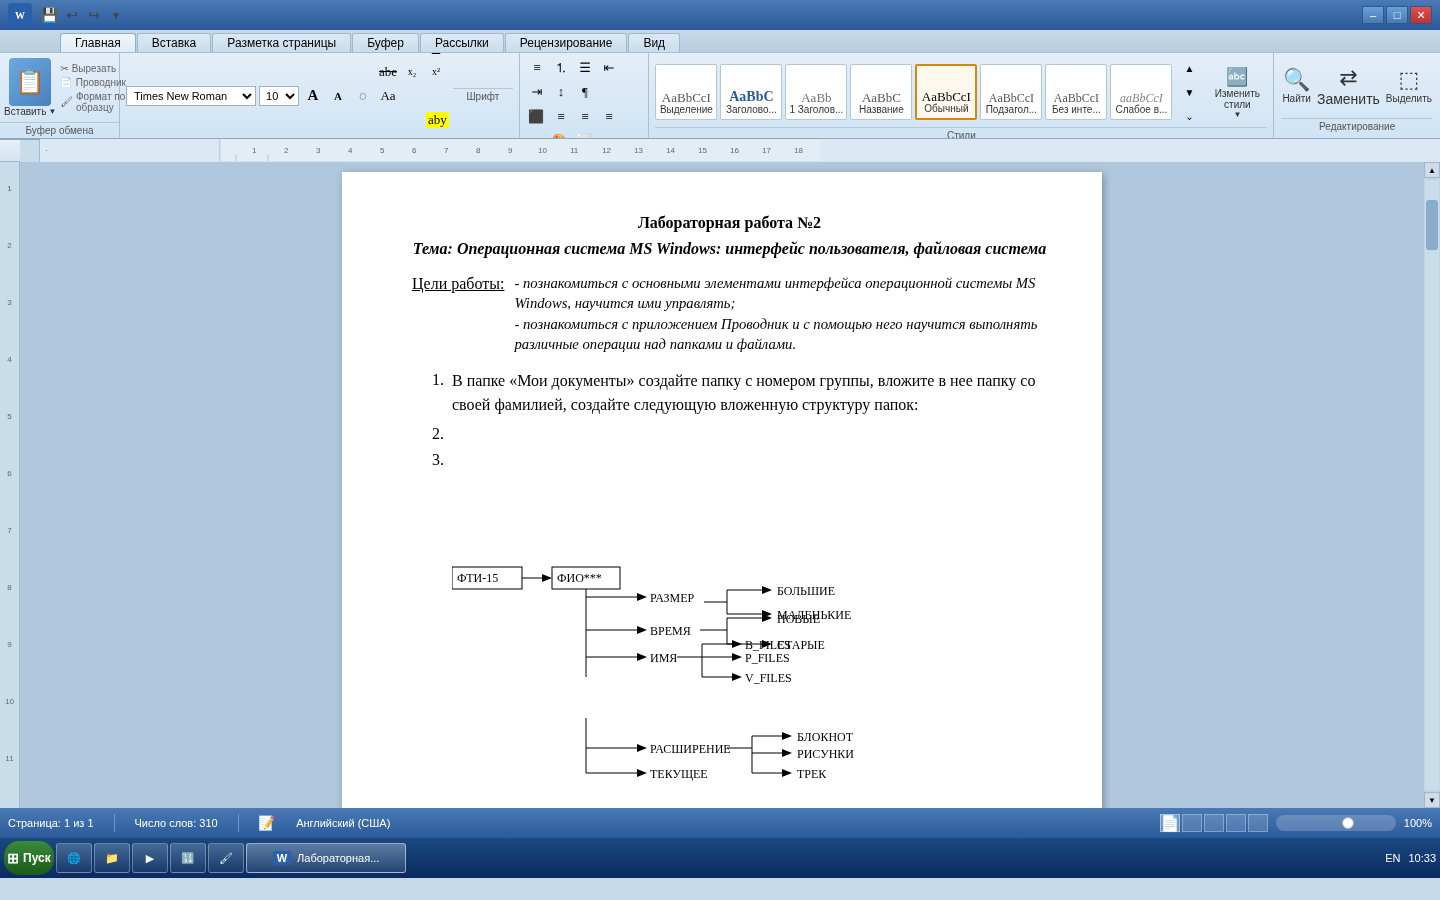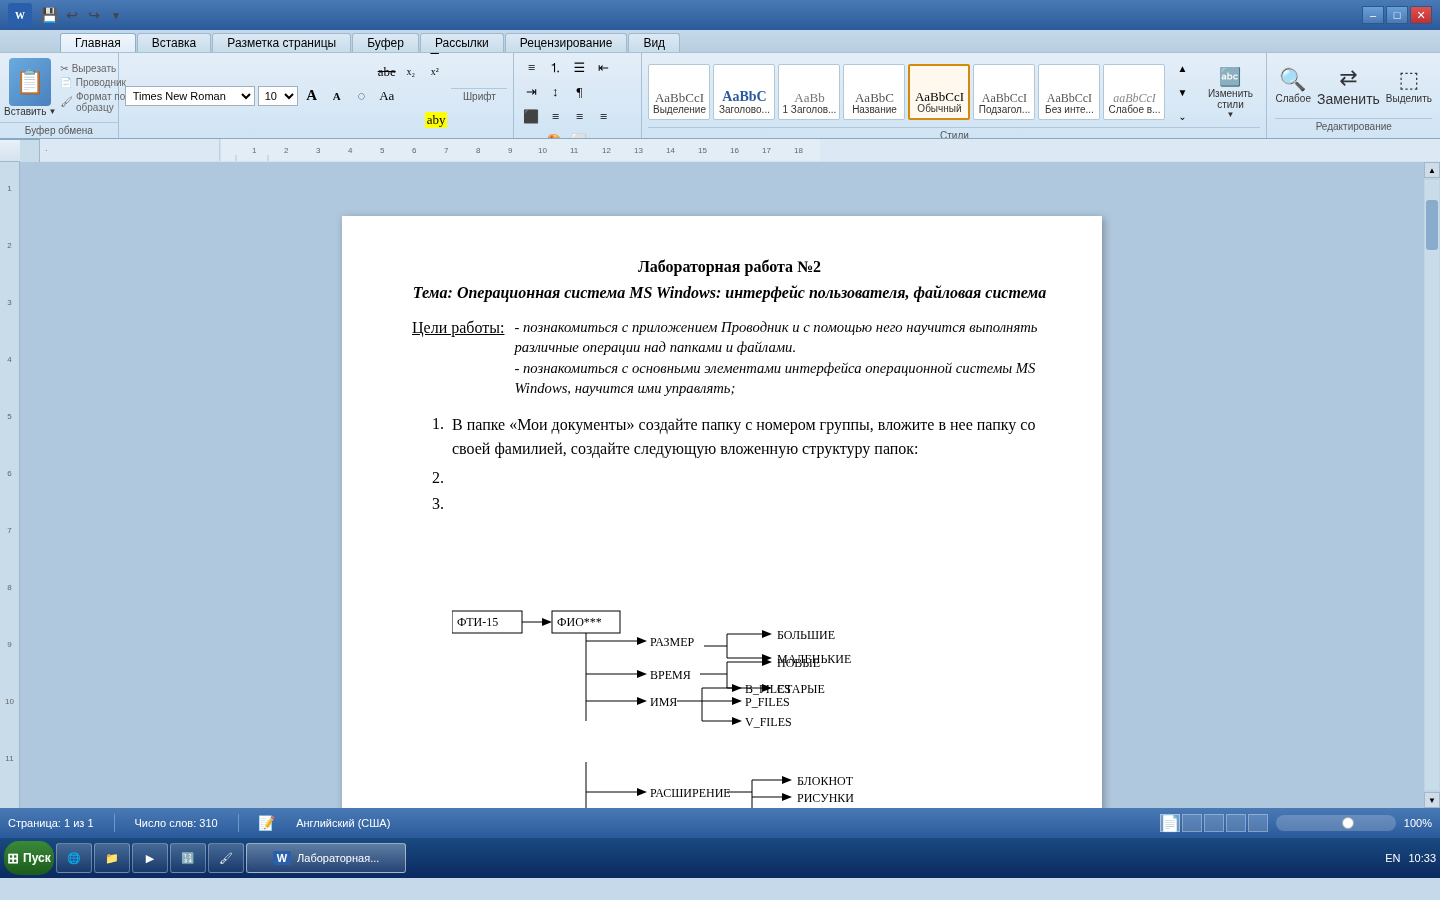--- a/index.html
+++ b/index.html
@@ -385,21 +385,21 @@
         </div>
       </div>
     </div>
     <div class="group-label">Стили</div>
   </div>
 
   <div class="editing-group-container">
     <div style="display:flex;gap:6px;flex:1;align-items:center;">
       <div class="edit-big-btn">
         <div class="edit-big-icon">🔍</div>
-        <div style="font-size:10px;font-family:Arial;">Слабое</div>
+        <div style="font-size:10px;font-family:Arial;">Найти</div>
       </div>
       <div class="edit-big-btn">
         <div class="edit-big-icon">⇄</div>
         <div style="font-size:14px;font-family:Arial;">Заменить</div>
       </div>
       <div class="edit-big-btn">
         <div class="edit-big-icon">⬚</div>
         <div style="font-size:10px;font-family:Arial;">Выделить</div>
       </div>
     </div>
@@ -455,36 +455,36 @@
     <div style="height:57px;display:flex;align-items:flex-start;justify-content:center;padding-top:2px;font-size:8px;">5</div>
     <div style="height:57px;display:flex;align-items:flex-start;justify-content:center;padding-top:2px;font-size:8px;">6</div>
     <div style="height:57px;display:flex;align-items:flex-start;justify-content:center;padding-top:2px;font-size:8px;">7</div>
     <div style="height:57px;display:flex;align-items:flex-start;justify-content:center;padding-top:2px;font-size:8px;">8</div>
     <div style="height:57px;display:flex;align-items:flex-start;justify-content:center;padding-top:2px;font-size:8px;">9</div>
     <div style="height:57px;display:flex;align-items:flex-start;justify-content:center;padding-top:2px;font-size:8px;">10</div>
     <div style="height:57px;display:flex;align-items:flex-start;justify-content:center;padding-top:2px;font-size:8px;">11</div>
 
   </div>
 
-  <div style="display:flex;flex-direction:column;flex:1;overflow:hidden;margin-top:44px;">
+  <div style="display:flex;flex-direction:column;flex:1;overflow:hidden;">
 
     <div style="flex:1;overflow-y:auto;overflow-x:hidden;padding:10px 20px;background:#b0c8dd;">
 
       <div id="page">
 
         <p class="doc-title">Лабораторная работа №2</p>
 
         <p style="text-align:center;font-weight:bold;font-style:italic;font-size:12pt;margin-bottom:12px;"><span>Тема: Операционная система MS Windows: интерфейс пользователя, файловая система</span></p>
 
         <div style="margin-bottom:14px;display:flex;flex-direction:column;align-items:center;">
           <div style="display:flex;gap:10px;">
             <span style="text-decoration:underline;font-size:12pt;white-space:nowrap;">Цели работы:</span>
             <div style="display:flex;flex-direction:column;">
+              <span style="font-style:italic;font-size:11pt;">- познакомиться с основными элементами интерфейса операционной системы MS Windows, научится ими управлять;</span>
               <span style="font-style:italic;font-size:11pt;">- познакомиться с приложением Проводник и с помощью него научится выполнять различные операции над папками и файлами.</span>
-              <span style="font-style:italic;font-size:11pt;">- познакомиться с основными элементами интерфейса операционной системы MS Windows, научится ими управлять;</span>
             </div>
           </div>
         </div>
 
         <div style="margin-left:20px;">
           <div style="display:flex;gap:8px;margin-bottom:6px;">
             <span>1.</span>
             <span style="font-size:12pt;line-height:1.5;">В папке «Мои документы» создайте папку с номером группы, вложите в нее папку со своей фамилией, создайте следующую вложенную структуру папок:</span>
           </div>
           <div style="display:flex;gap:8px;margin-bottom:4px;">

